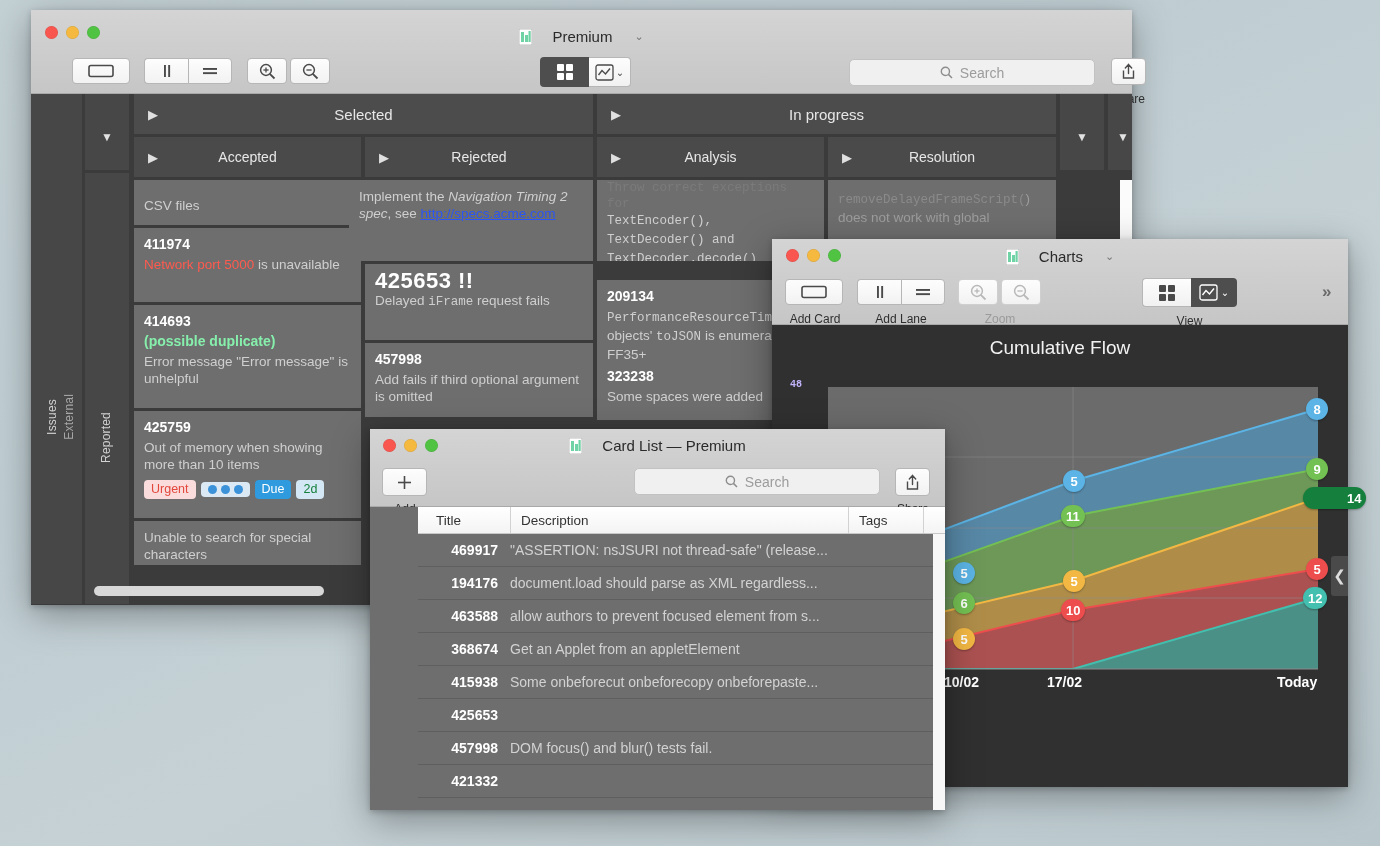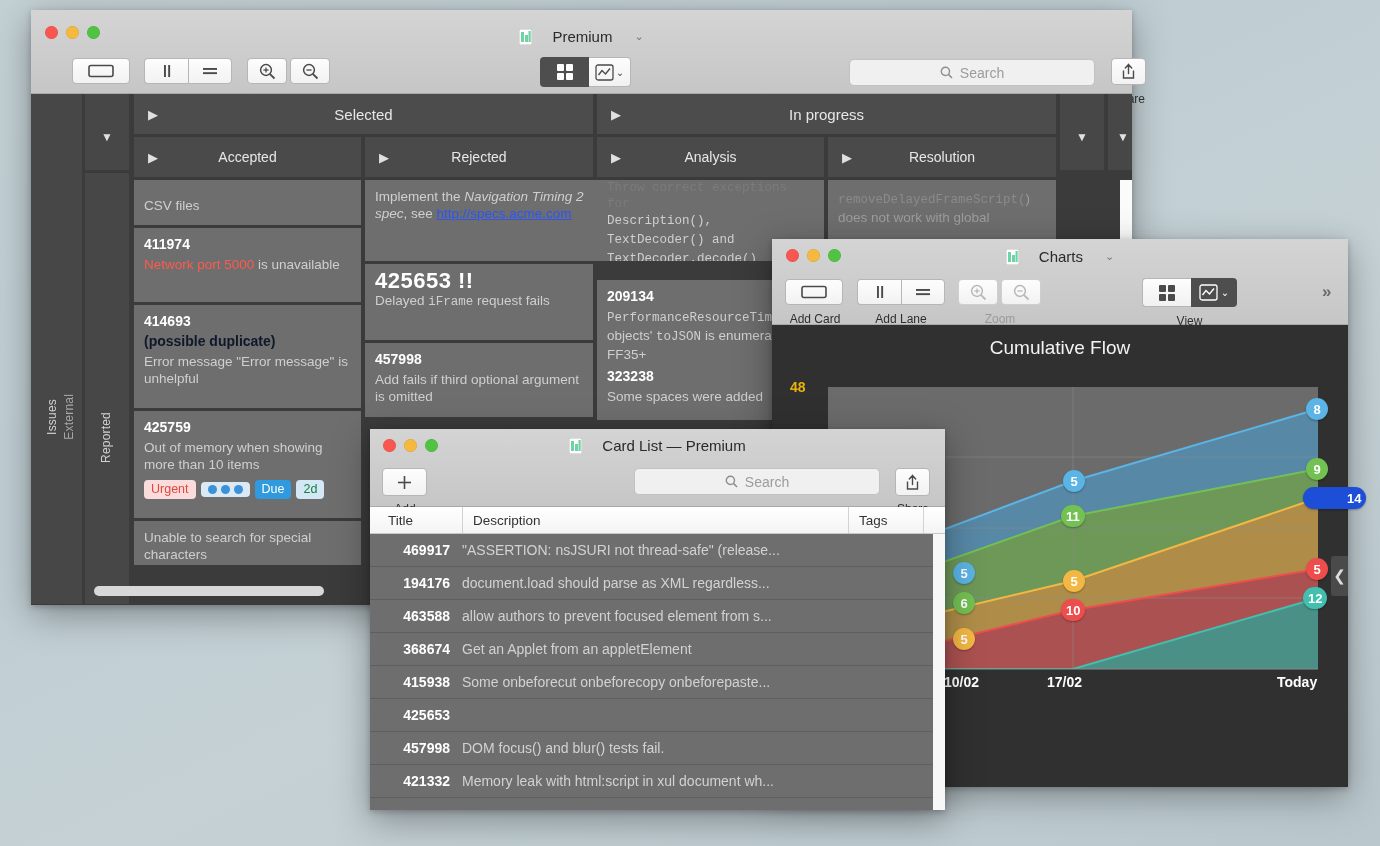--- a/index.html
+++ b/index.html
@@ -71,57 +71,57 @@
 
   .card {
     position: absolute; background: #6e6e6e; color: #cfcfcf;
     font-size: 13.5px; line-height: 17px; padding: 8px 10px; overflow: hidden;
   }
   .card .cid { color: #ffffff; font-weight: bold; font-size: 14px; display: block; margin-bottom: 3px; }
   .card .cid.big { font-size: 22px; letter-spacing: .5px; }
   .card .red { color: #ff5a4e; }
   .card .mono { font-family: "Liberation Mono", monospace; font-size: 12.5px; }
   .card a { color: #2b55f5; text-decoration: underline; }
-  .card .dup { color:#0f172a; font-weight:bold; font-size:14px; display:block; margin-bottom:3px;}
+  .card .dup { color:#86efac; font-weight:bold; font-size:14px; display:block; margin-bottom:3px;}
   .tagrow { display: flex; gap: 5px; margin-top: 7px; align-items: center; }
   .tag { border-radius: 4px; font-size: 12.5px; padding: 2px 7px; line-height: 15px; }
   .tag-urgent { background: #fbdcdc; color: #e2483c; }
   .tag-dots { background: #dbe9f5; padding: 3px 7px; display: flex; gap: 4px; align-items: center; }
   .dot { width: 9px; height: 9px; border-radius: 50%; background: #3b92d8; }
   .tag-due { background: #2f9ade; color: #fff; }
   .tag-2d { background: #d4e7f4; color: #15803d; }
 
   .hscroll { position: absolute; height: 10px; border-radius: 5px; background: #d8d8d8; }
   .vscroll { position: absolute; width: 12px; background: #fbfbfb; }
 
   
   #charts-window { left: 772px; top: 239px; width: 576px; height: 548px; }
   #charts-titlebar { height: 86px; }
   #charts-body { position: absolute; top: 86px; left: 0; right: 0; bottom: 0; background: #303030; }
   #chart-title { text-align: center; color: #f2f2f2; font-size: 19px; padding-top: 12px; }
   #chart-area { position: absolute; left: 0; right: 0; top: 46px; bottom: 0; }
-  .ytick { position: absolute; color: #eab308; font-size: 14px; font-weight: bold; }
+  .ytick { position: absolute; color: #c4b5fd; font-size: 10px; font-weight: bold; font-family: Liberation Mono, monospace; }
   .xtick { position: absolute; color: #ffffff; font-size: 14px; font-weight: bold; }
   .bubble {
     position: absolute; border-radius: 11px; height: 22px; min-width: 22px;
     color: #fff; font-size: 13px; font-weight: bold;
     display: flex; align-items: center; justify-content: center; padding: 0 5px;
     box-shadow: 0 1px 2px rgba(0,0,0,.3);
   }
   .side-tab {
     position: absolute; background: #4a4a4a; color: #ddd;
     width: 17px; height: 40px; display: flex; align-items: center;
     justify-content: center; font-size: 15px; border-radius: 3px 0 0 3px;
   }
   .chevrons { position: absolute; color: #6a6a6a; font-size: 17px; font-weight: bold; }
 
   
   #cardlist-window { left: 370px; top: 429px; width: 575px; height: 381px; }
   #cardlist-titlebar { height: 78px; }
-  #cardlist-body { position: absolute; top: 78px; left: 0; right: 0; bottom: 0; background: #6e6e6e; }
+  #cardlist-body { position: absolute; top: 78px; left: 0; right: 0; bottom: 0; background: #6e6e6e; padding-left: 48px; }
   #cl-header {
     height: 27px; background: linear-gradient(to bottom,#ffffff,#f4f4f4);
     border-bottom: 1px solid #c8c8c8; display: flex; align-items: center;
     font-size: 13.5px; color: #333;
   }
   .clh { padding-left: 10px; height: 100%; display: flex; align-items: center; }
   .clh.sep { border-left: 1px solid #d2d2d2; }
   .clrow {
     height: 33px; display: flex; align-items: center;
     border-bottom: 1px solid #5f5f5f; font-size: 14px; color: #d2d2d2;
@@ -290,35 +290,35 @@
             <i class="dot"></i>
         </span>
         <span class="tag tag-due">Due</span>
         <span class="tag tag-2d">2d</span>
       </div>
     </div>
     <div class="card" style="left:103px;top:427px;width:227px;height:44px;">
       <span>Unable to search for special characters</span>
     </div>
 
-    <div class="card" style="left:334px;top:86px;width:244px;height:81px;">
+    <div class="card" style="left:318px;top:86px;width:244px;height:81px;">
       <span>Implement the </span><i>Navigation Timing 2 spec</i><span>, see </span><a href="#">http://specs.acme.com</a>
     </div>
     <div class="card" style="left:334px;top:170px;width:228px;height:76px;">
       <span class="cid big">425653 !!</span>
       <span>Delayed </span><span class="mono">iFrame</span><span> request fails</span>
     </div>
     <div class="card" style="left:334px;top:249px;width:228px;height:74px;">
       <span class="cid">457998</span>
       <span>Add fails if third optional argument is omitted</span>
     </div>
 
     <div class="card" style="left:566px;top:86px;width:227px;height:81px;padding-top:0;">
       <div class="mono" style="color:#7b7b7b;line-height:16px;">Throw correct exceptions for</div>
-      <div class="mono" style="line-height:19px;">Description(),</div>
+      <div class="mono" style="line-height:19px;">TextEncoder(),</div>
       <div class="mono" style="line-height:19px;">TextDecoder() and</div>
       <div class="mono" style="line-height:19px;">TextDecoder.decode()</div>
     </div>
     <div class="card" style="left:566px;top:186px;width:227px;height:93px;">
       <span class="cid">209134</span>
       <span class="mono">PerformanceResourceTiming</span><span> objects' </span><span class="mono">toJSON</span><span> is enumerable in FF35+</span>
     </div>
     <div class="card" style="left:566px;top:266px;width:227px;height:60px;">
       <span class="cid">323238</span>
       <span>Some spaces were added</span>
@@ -460,21 +460,21 @@
       <div class="bubble" style="left:181px;top:191px;background:#5bb4e5;">5</div>
       <div class="bubble" style="left:291px;top:99px;background:#5bb4e5;">5</div>
       <div class="bubble" style="left:534px;top:27px;background:#5bb4e5;">8</div>
 
       <div class="bubble" style="left:181px;top:221px;background:#74c153;">6</div>
       <div class="bubble" style="left:289px;top:134px;background:#74c153;">11</div>
       <div class="bubble" style="left:534px;top:87px;background:#74c153;">9</div>
 
       <div class="bubble" style="left:181px;top:257px;background:#f3b843;">5</div>
       <div class="bubble" style="left:291px;top:199px;background:#f3b843;">5</div>
-      <div class="bubble" style="left:531px;top:116px;background:#1d4ed8;padding-left:44px;">14</div>
+      <div class="bubble" style="left:531px;top:116px;background:#15803d;padding-left:44px;">14</div>
 
       <div class="bubble" style="left:289px;top:228px;background:#ee4d4d;">10</div>
       <div class="bubble" style="left:534px;top:187px;background:#ee4d4d;">5</div>
 
       <div class="bubble" style="left:531px;top:216px;background:#42bfae;">12</div>
 
       <div class="xtick" style="left:172px;top:303px;">10/02</div>
       <div class="xtick" style="left:275px;top:303px;">17/02</div>
       <div class="xtick" style="left:505px;top:303px;">Today</div>
 
@@ -558,19 +558,18 @@
       </div>
       <div class="clrow">
         <span class="t">425653</span>
       </div>
       <div class="clrow">
         <span class="t">457998</span>
         <span class="d">DOM focus() and blur() tests fail.</span>
       </div>
       <div class="clrow">
         <span class="t">421332</span>
-        <span class="d">Memory leak with html:script in xul document wh...</span>
       </div>
     </div>
 
     <div class="vscroll" style="right:0;top:27px;bottom:0;background:#f7f7f7;"></div>
   </div>
 </div>
 
 </body></html>

